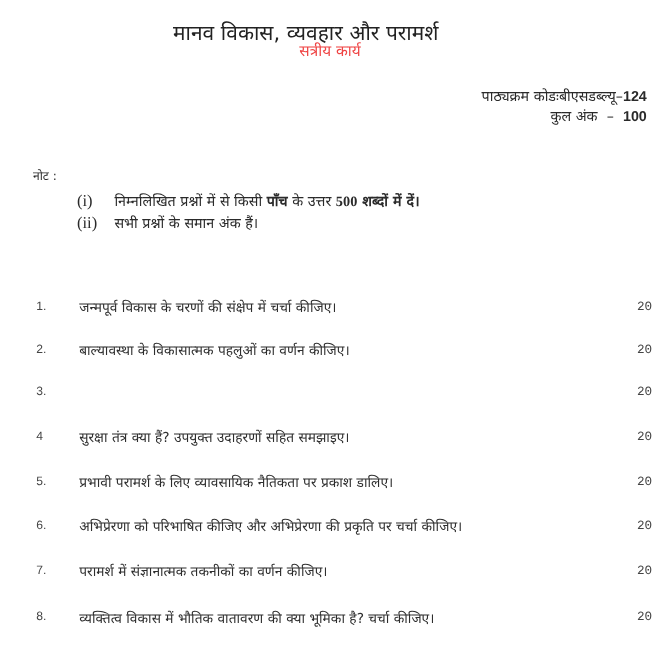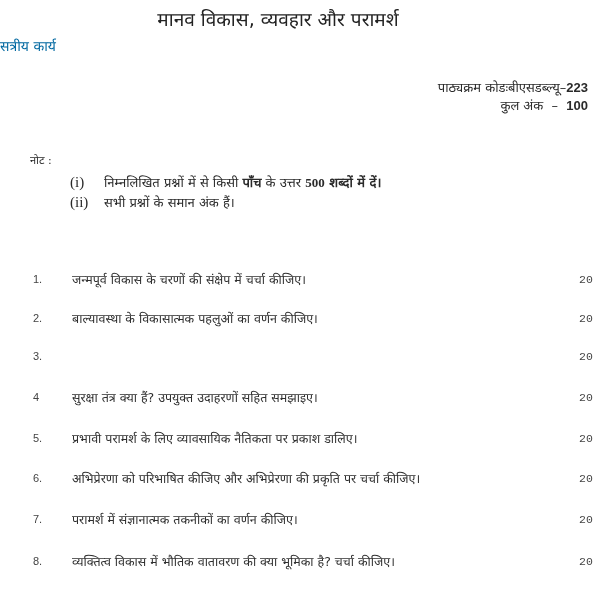--- a/index.html
+++ b/index.html
@@ -1,41 +1,41 @@
 <!DOCTYPE html>
 <html><head>
   <meta charset="utf-8">
   <style>
     html, body { margin:0; padding:0; }
     body {
       width:600px; height:600px; background:#ffffff; position:relative; overflow:hidden;
       font-family: "DejaVu Sans", "Liberation Sans", sans-serif; color:#2a2a2a;
     }
     .abs { position:absolute; white-space:nowrap; }
-    .title { left:0; width:556px; text-align:center; top:6px; font-size:19px; color:#222; }
-    .subtitle { left:0; width:600px; text-align:left; top:36px; font-size:14px; color:#0369a1; }
+    .title { left:0; width:556px; text-align:center; top:16px; font-size:19px; color:#222; }
+    .subtitle { left:0; width:600px; text-align:center; top:36px; font-size:14px; color:#ef4444; }
     .meta { right:12px; text-align:right; font-size:13px; color:#2a2a2a; }
     .meta .num { font-family:"Liberation Sans", sans-serif; font-weight:bold; }
     .note-label { left:30px; top:152px; font-size:11px; }
     .note-line { left:70px; font-size:13px; }
     .note-line .roman { font-family:"Liberation Serif", serif; font-size:15px; display:inline-block; width:34px; }
     .note-line b { font-family:Liberation Serif, serif; }
     .q { left:0; width:600px; height:20px; font-size:12.5px; color:#2e2e2e; }
     .q .qnum { position:absolute; left:33px; top:2px; font-family:"Liberation Sans", sans-serif; font-size:11px; color:#444; }
     .q .qtext { position:absolute; left:72px; top:0; }
     .q .qmarks { position:absolute; left:579px; top:2px; font-family:Liberation Mono, monospace; font-size:11.5px; color:#444; }
   </style>
 </head>
 <body>
 
 <div class="abs title">मानव विकास, व्यवहार और परामर्श</div>
 <div class="abs subtitle">सत्रीय कार्य</div>
 
 <div class="abs meta" style="top:78px;">
-  <span>पाठ्यक्रम कोडःबीएसडब्ल्यू–</span><span class="num">223</span>
+  <span>पाठ्यक्रम कोडःबीएसडब्ल्यू–</span><span class="num">124</span>
 </div>
 <div class="abs meta" style="top:96px;">
   <span style="white-space:pre;">कुल अंक  –  </span><span class="num">100</span>
 </div>
 
 <div class="abs note-label">नोट :</div>
 
 <div class="abs note-line" style="top:173px;">
   <span class="roman">(i)</span><span style="white-space:pre;">निम्नलिखित प्रश्नों में से किसी </span><b>पाँच</b><span style="white-space:pre;"> के उत्तर </span><b>500</b><span style="white-space:pre;font-weight:bold;"> शब्दों में दें।</span>
 </div>

